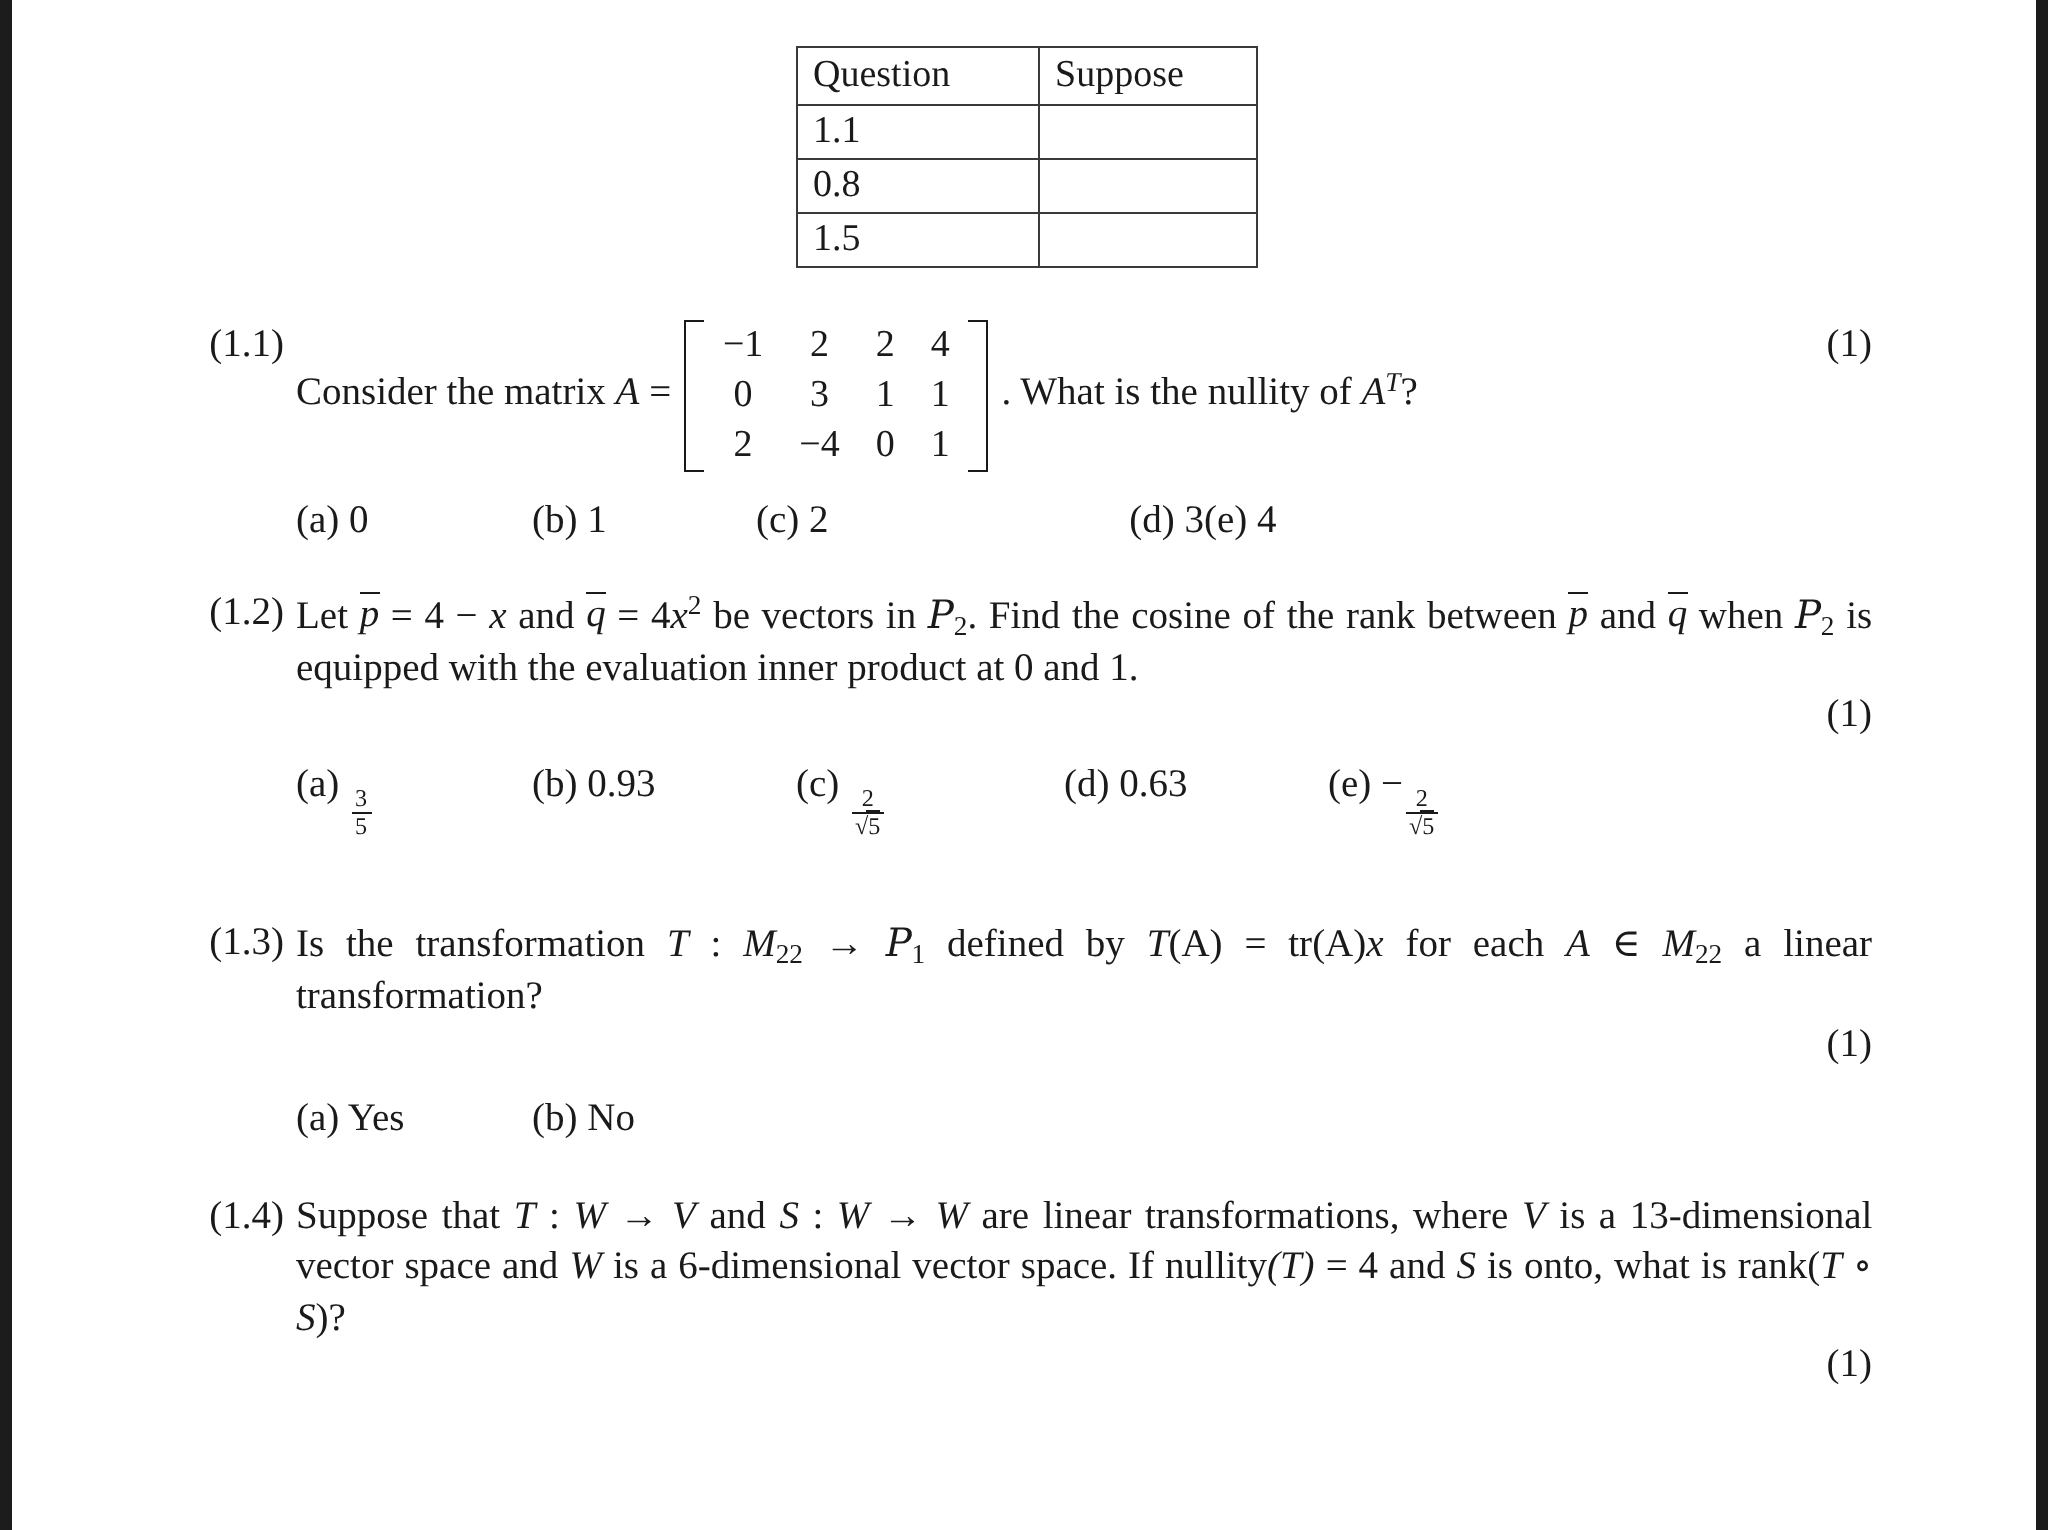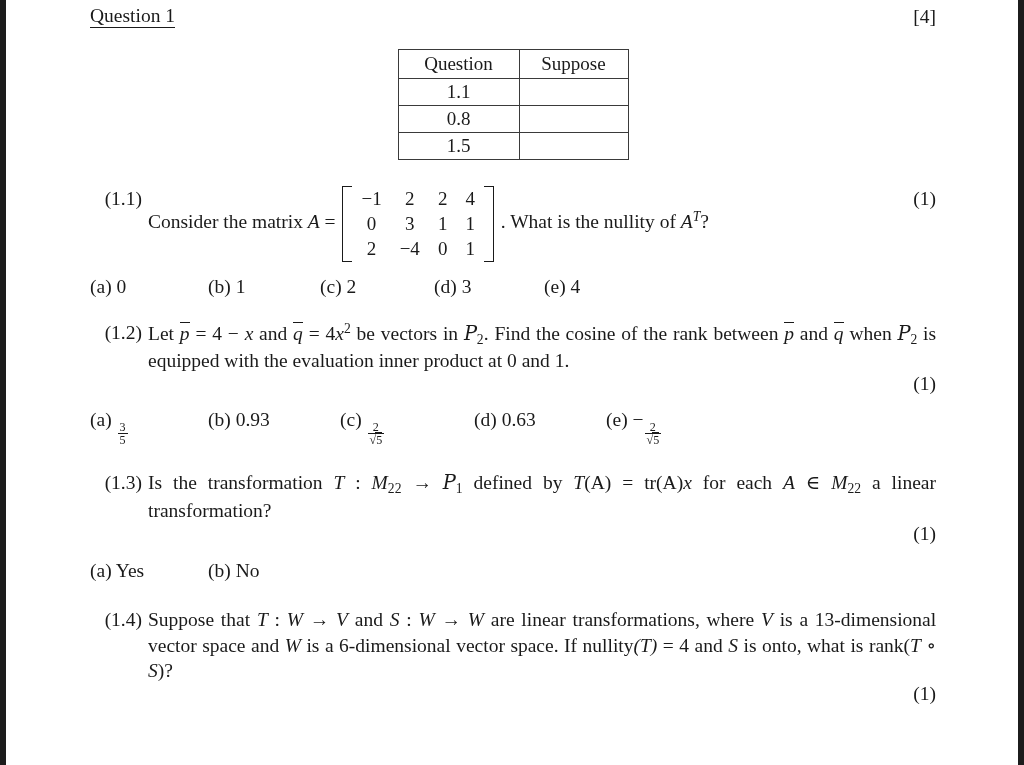--- a/index.html
+++ b/index.html
@@ -65,21 +65,21 @@
     margin-top: 17px;
   }
   table.answers {
     border-collapse: collapse;
     font-size: 19px;
   }
   table.answers td {
     border: 1.1px solid #3a3a3a;
     height: 24px;
     padding: 1px 8px;
-    text-align: center;
+    text-align: left;
     vertical-align: middle;
   }
   table.answers td.qcol { width: 104px; }
   table.answers td.acol { width: 92px; }
   table.answers tr.head td { padding: 2px 8px; }
 
   
   .q {
     position: relative;
     font-size: 19.5px;
@@ -102,20 +102,21 @@
   .marks {
     float: right;
     text-align: right;
   }
   .marks-line {
     text-align: right;
     margin-top: -2px;
   }
 
   .options {
+    margin-left: 58px;
     display: flex;
     font-size: 19.5px;
   }
   .options .opt {
     white-space: nowrap;
   }
 
   
   .mi { font-style: italic; }
   .mi-up { font-style: normal; }
@@ -197,24 +198,20 @@
     padding: 0 0 0 1px;
     margin-left: -1px;
   }
 </style>
 </head>
 <body>
 
 <div class="page">
   <div class="content">
 
-    <div class="qhead-row">
-      <span class="qhead">Question 1</span>
-      <span class="marks-total">[4]</span>
-    </div>
 
 
     <div class="table-wrap">
       <table class="answers">
         <tbody>
           <tr class="head">
             <td class="qcol">Question</td>
             <td class="acol">Suppose</td>
           </tr>
           <tr>
@@ -277,21 +274,21 @@
         <span>0</span>
       </span>
       <span class="opt" style="width:112px;">
         <span>(b)</span>
         <span>1</span>
       </span>
       <span class="opt" style="width:114px;">
         <span>(c)</span>
         <span>2</span>
       </span>
-      <span class="opt" style="width:110px;">
+      <span class="opt" style="width:110px;text-align:right;">
         <span>(d)</span>
         <span>3</span>
       </span>
       <span class="opt">
         <span>(e)</span>
         <span>4</span>
       </span>
     </div>
 
     <div class="q" style="margin-top:22px;">
@@ -345,21 +342,21 @@
         <span>(e)</span>
         <span>−</span><span class="frac">
           <span class="num">2</span>
           <span class="den">
             <span class="sqrt">√<span class="rad">5</span></span>
           </span>
         </span>
       </span>
     </div>
 
-    <div class="q" style="margin-top:24px;">
+    <div class="q" style="margin-top:40px;">
       <span class="label">(1.3)</span>
       <div class="body">
         <span>Is the transformation</span>
         <span class="mi">T</span>
         <span>:</span>
         <span class="mi">M</span><span class="sub">22</span>
         <span>→</span>
         <span class="calp">P</span><span class="sub">1</span>
         <span>defined by</span>
         <span class="mi">T</span><span>(A)</span>

